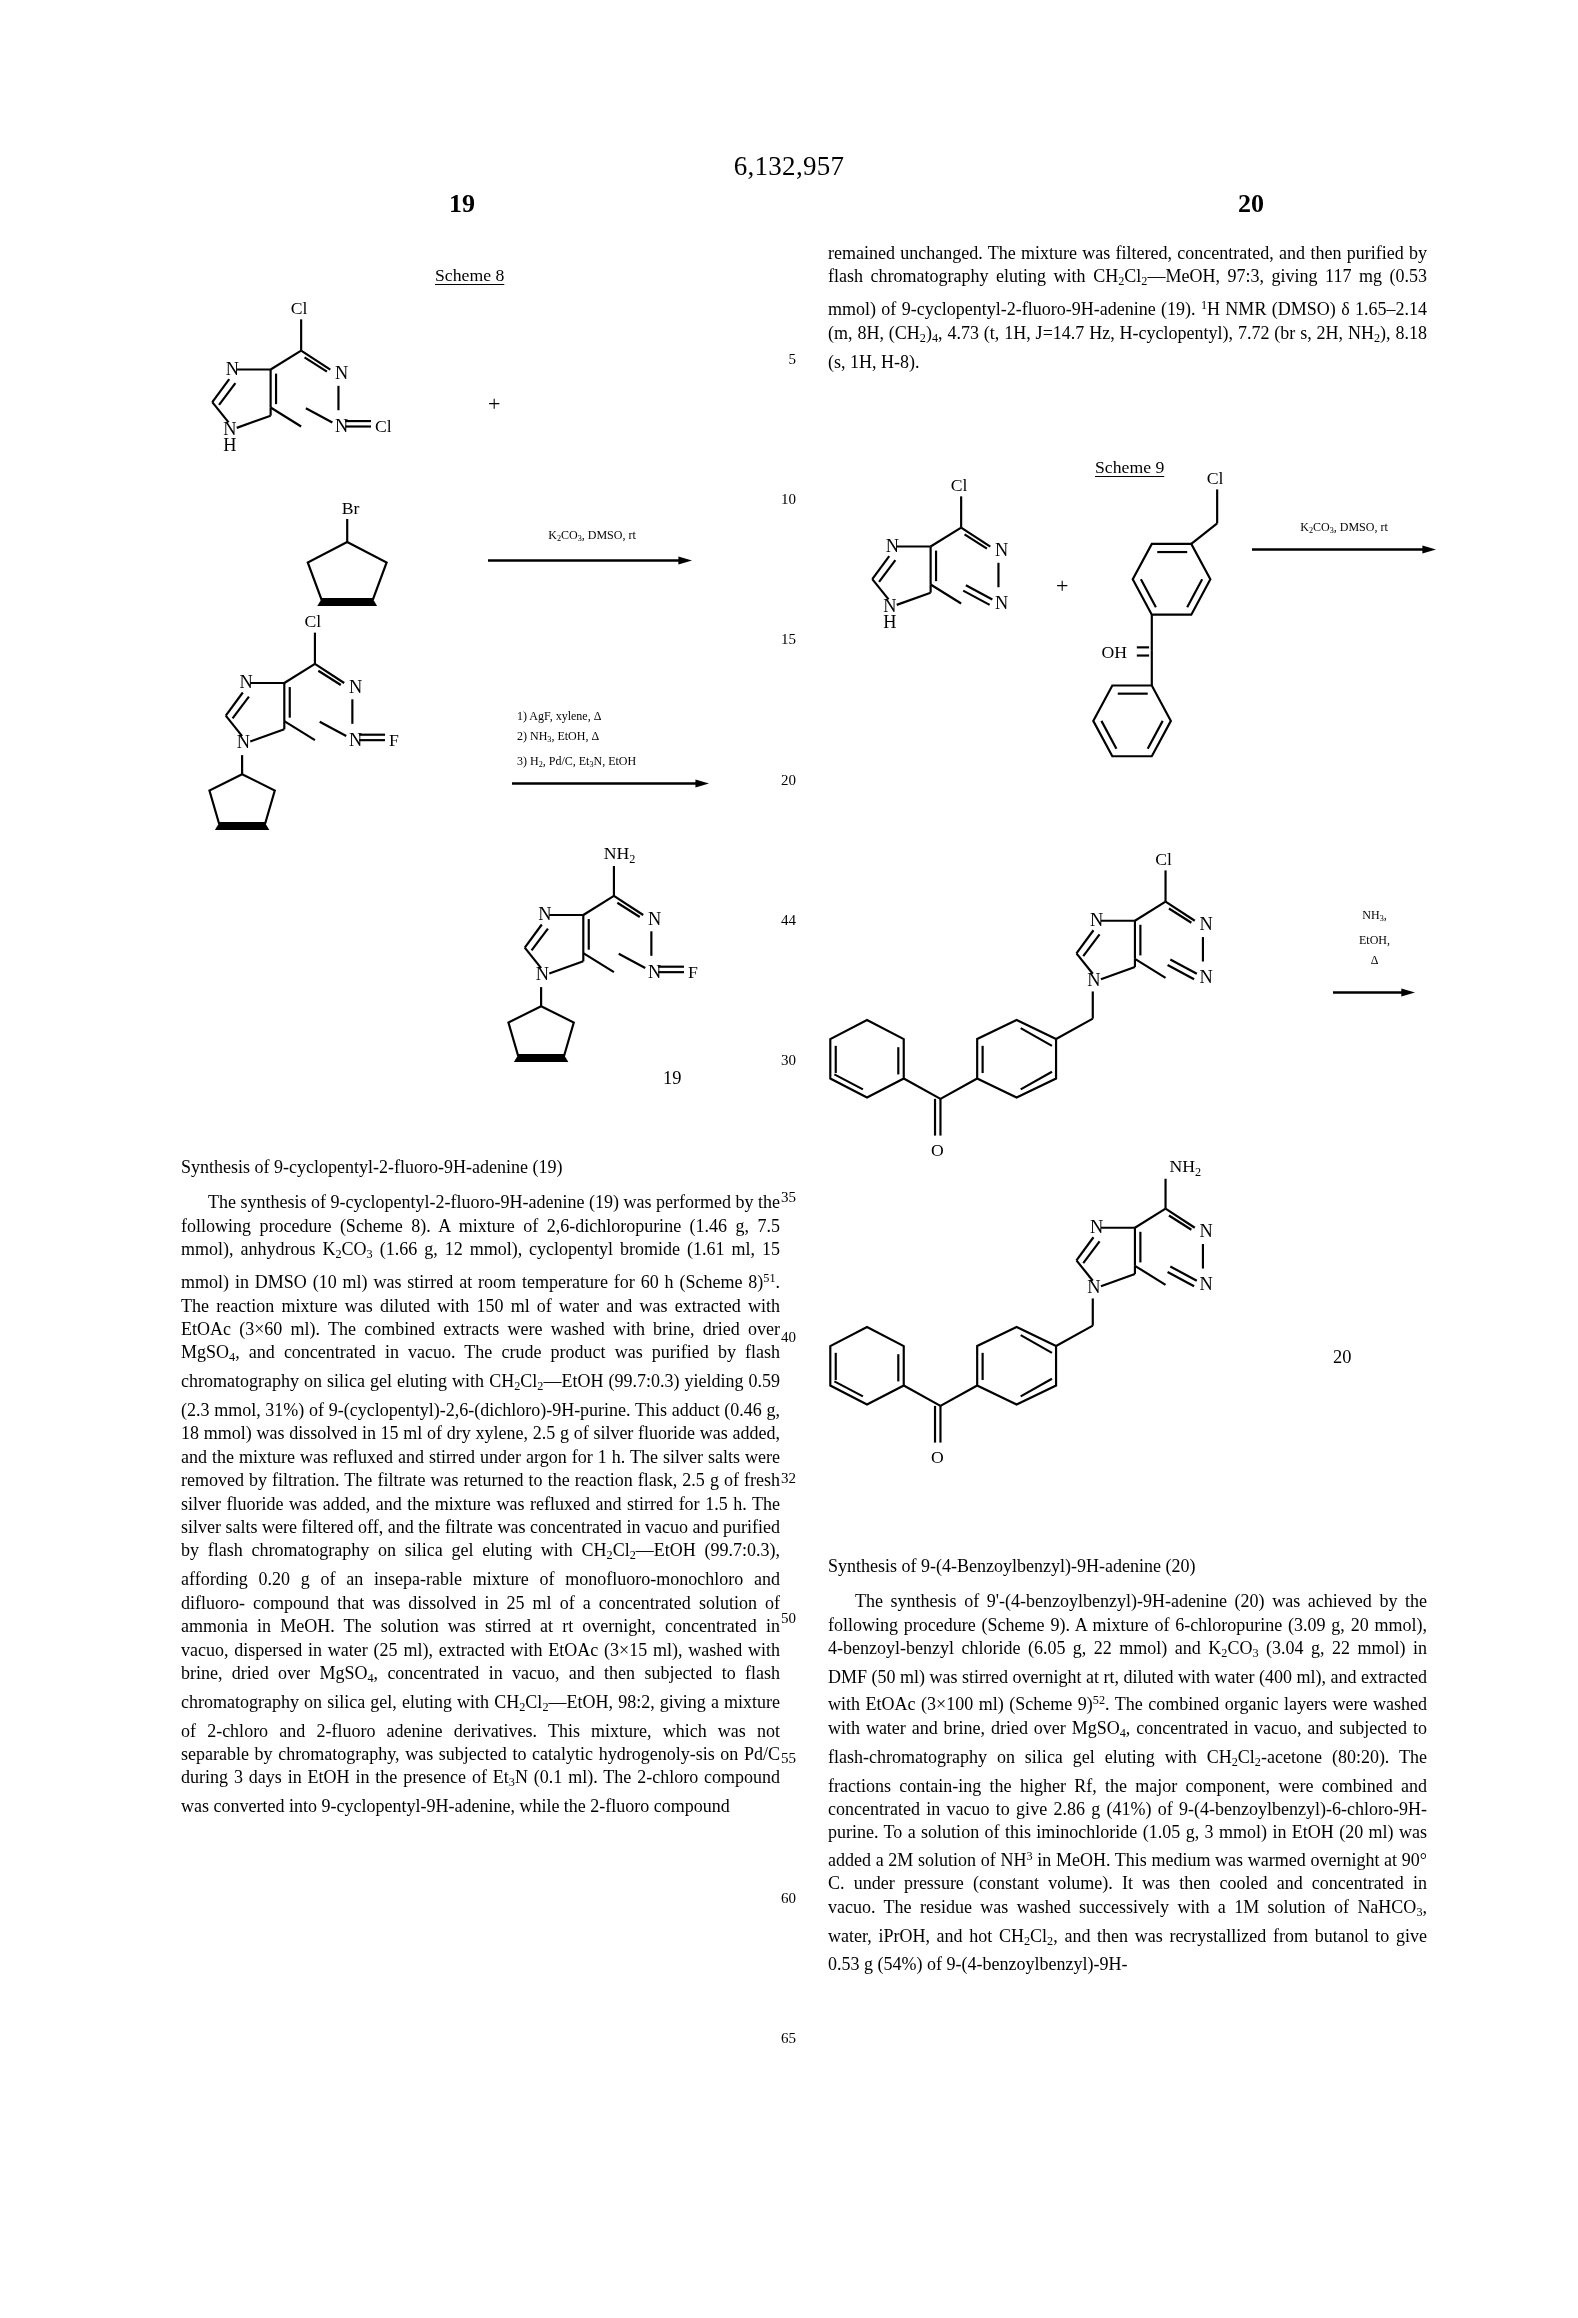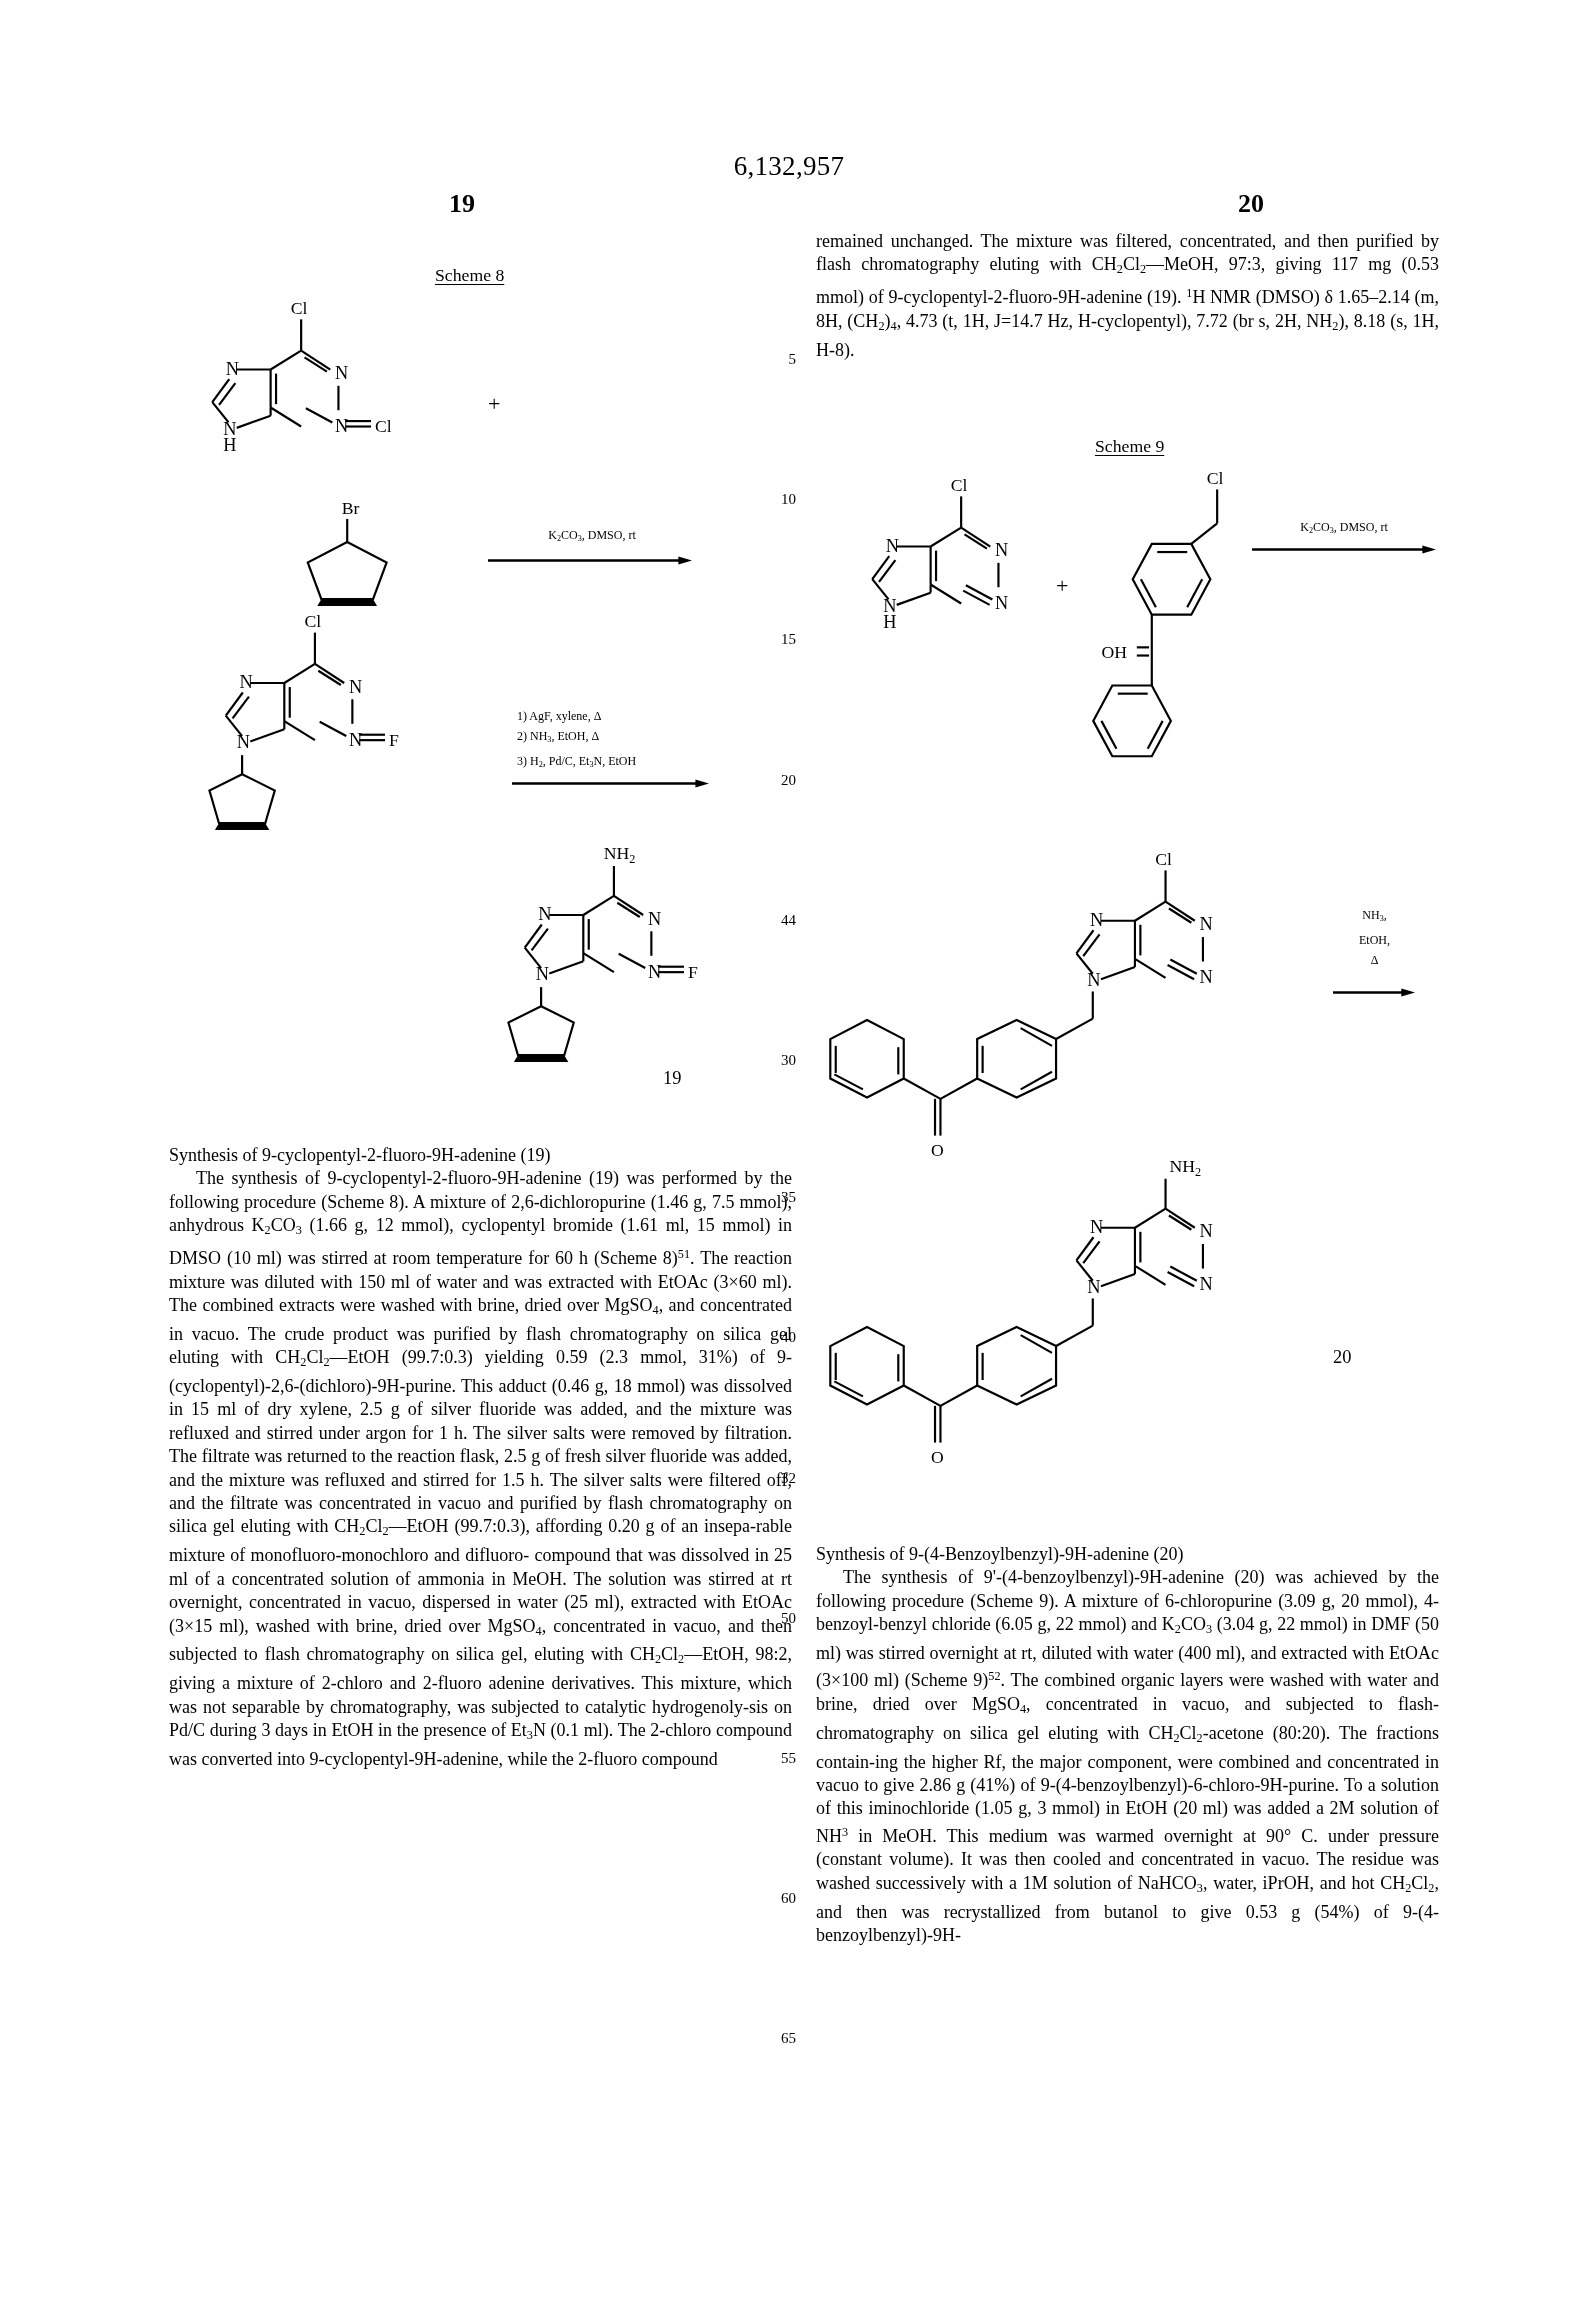--- a/index.html
+++ b/index.html
@@ -46,21 +46,21 @@
     width: 623px;
     font-size: 18px;
     line-height: 23.4px;
     text-align: justify;
     text-justify: inter-word;
     hyphens: none;
   }
   .col.left  { left: 169px; }
   .col.right { left: 816px; }
 
-  .col p { margin: 0; }
+  .col p { margin: 12px; }
   .col p.indent { text-indent: 27px; }
   .col p.head { text-indent: 0; }
 
   sub { font-size: 0.68em; vertical-align: -0.28em; }
   sup { font-size: 0.68em; vertical-align: 0.5em; }
 
   
   .linenum {
     position: absolute;
     font-size: 15px;
@@ -246,21 +246,21 @@
       <text x="48" y="200" font-family="Liberation Serif, serif" font-size="27" stroke="none" fill="#000">N</text>
       <line x1="68" y1="190" x2="118" y2="172"></line>
       <line x1="118" y1="160" x2="118" y2="172"></line>
       <line x1="56" y1="210" x2="56" y2="238"></line>
       <polygon points="56,238 8,262 22,310 90,310 104,262" stroke="#000" stroke-width="3.2" fill="none"></polygon>
       <polygon points="22,310 90,310 96,320 16,320" fill="#000" stroke="none"></polygon>
     </svg>
   </div>
   <div class="cmpd-label" style="top:1068px; left:663px;">19</div>
 
-  <div class="scheme-title" style="top:436px; left:1095px;">Scheme 9</div>
+  <div class="scheme-title" style="top:457px; left:1095px;">Scheme 9</div>
 
   <div class="fig" style="top:476px; left:850px;">
     <svg width="225" height="156" viewBox="0 0 330 230" fill="none" stroke="#000" stroke-width="3.2">
       <text x="160" y="22" font-family="Liberation Serif, serif" font-size="26" stroke="none" fill="#000" text-anchor="middle">Cl</text>
       <line x1="163" y1="30" x2="163" y2="76"></line>
       <line x1="163" y1="76" x2="118" y2="104"></line>
       <line x1="163" y1="76" x2="206" y2="104"></line>
       <line x1="168" y1="86" x2="201" y2="107"></line>
       <text x="213" y="118" font-family="Liberation Serif, serif" font-size="27" stroke="none" fill="#000">N</text>
       <line x1="218" y1="128" x2="218" y2="164"></line>

